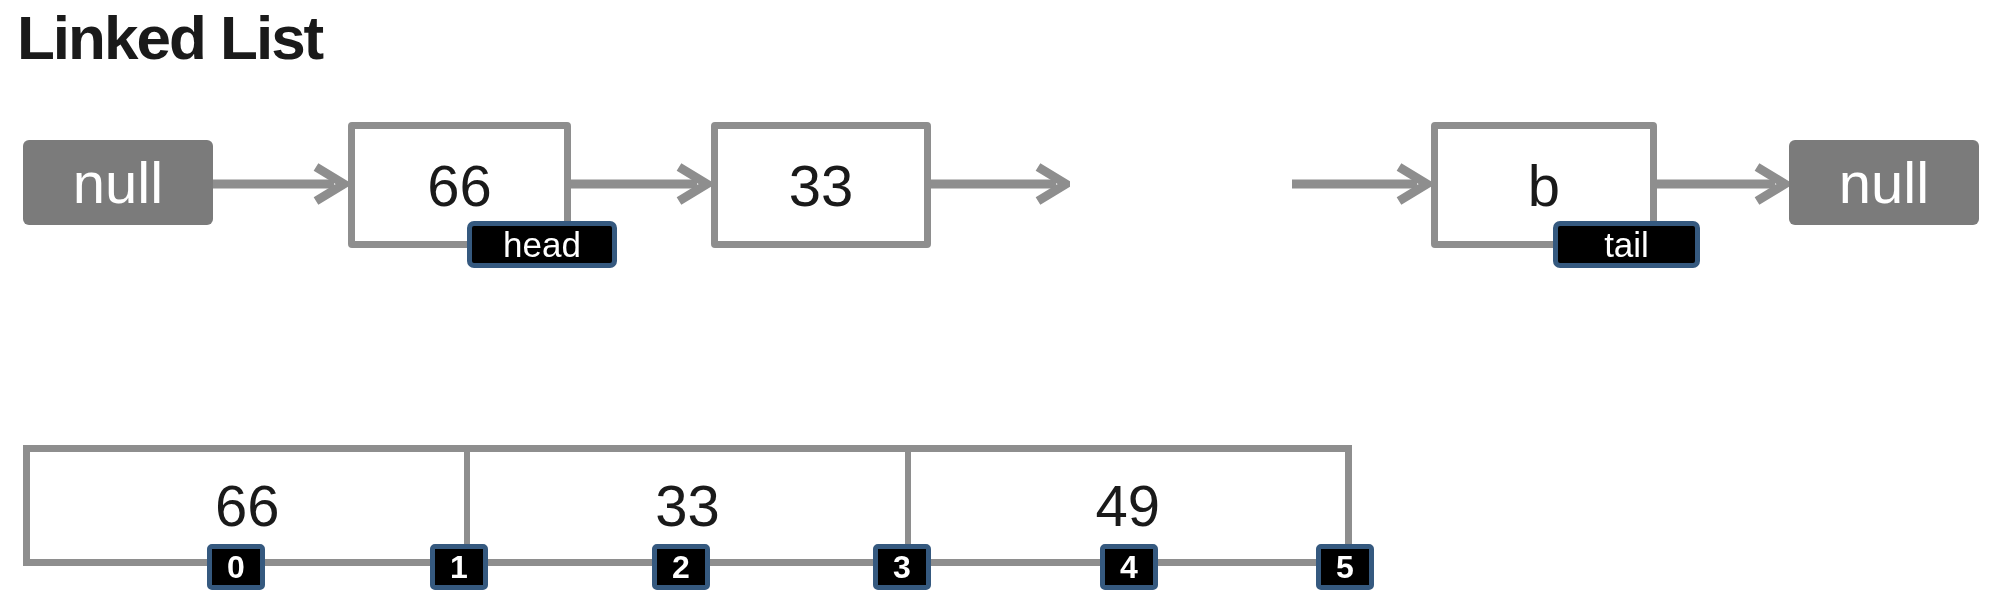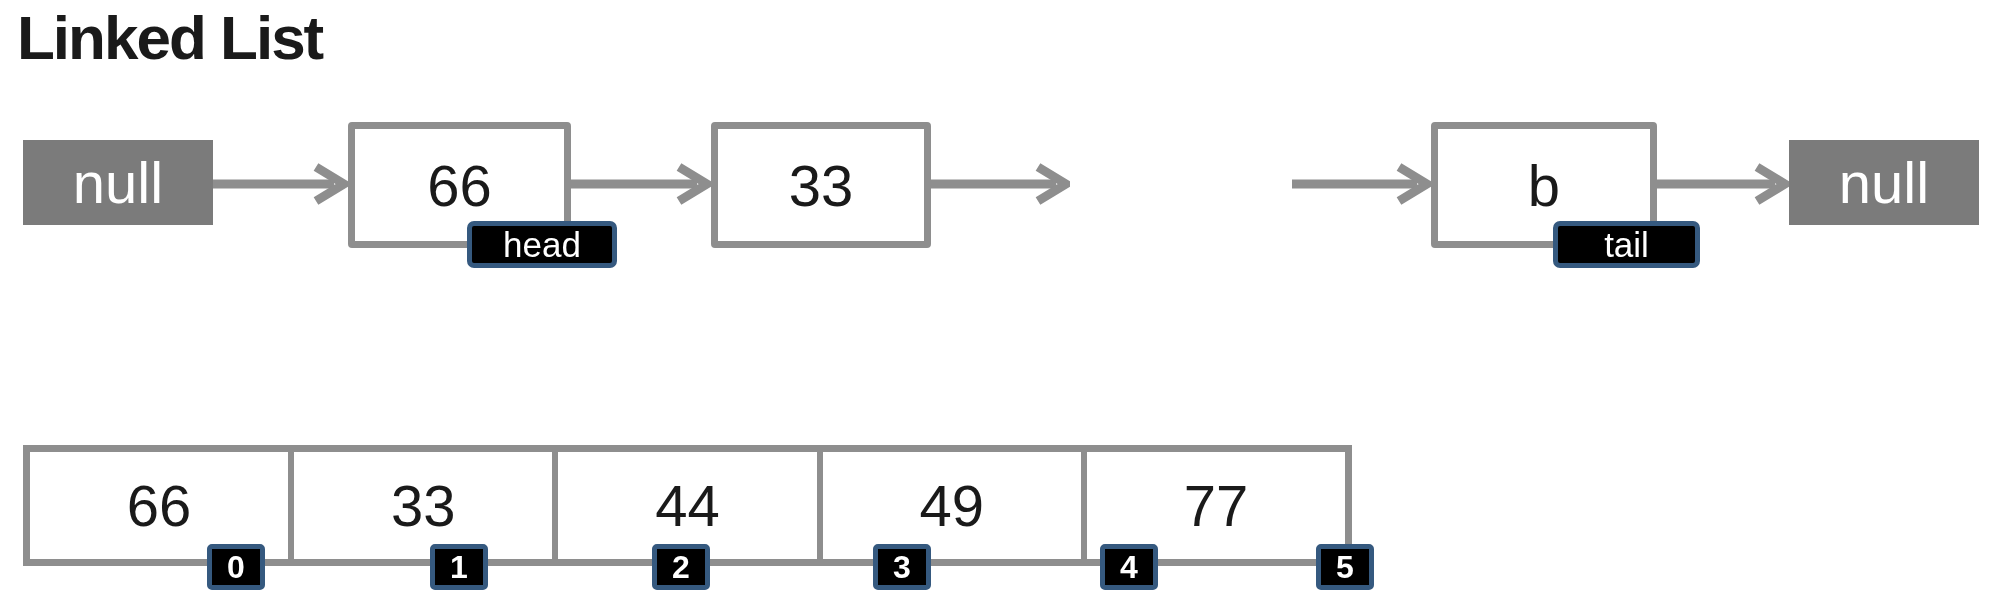--- a/index.html
+++ b/index.html
@@ -18,21 +18,21 @@
     position:relative;overflow:hidden;
   }
   .canvas{position:absolute;left:0;top:0;width:1912px;height:610px;}
   .title{
     position:absolute;
     font-size:62px;font-weight:700;letter-spacing:-2px;
     color:var(--text_dark);white-space:nowrap;
   }
   .null-box{
     position:absolute;top:140px;width:190px;height:85px;
-    background:var(--null_gray);border-radius:0;
+    background:var(--null_gray);border-radius:6px;
     display:flex;align-items:center;justify-content:center;
     font-size:58px;color:var(--text_light);
   }
   .node{
     position:absolute;top:122px;height:126px;
     background:#ffffff;border:7px solid var(--gray);border-radius:4px;
     display:flex;align-items:center;justify-content:center;
     font-size:58px;color:var(--text_dark);
     z-index:1;
   }
@@ -122,27 +122,21 @@
 
 
   <div class="array-box">
     <div class="cell">
       <span>66</span>
     </div>
     <div class="cell">
       <span>33</span>
     </div>
     <div class="cell">
-      <span>44</span>
-    </div>
-    <div class="cell">
       <span>49</span>
-    </div>
-    <div class="cell">
-      <span>77</span>
     </div>
   </div>
 
   <div class="idx-badge" style="left:207px">0</div>
   <div class="idx-badge" style="left:430px">1</div>
   <div class="idx-badge" style="left:652px">2</div>
   <div class="idx-badge" style="left:873px">3</div>
   <div class="idx-badge" style="left:1100px">4</div>
   <div class="idx-badge" style="left:1316px">5</div>
 

